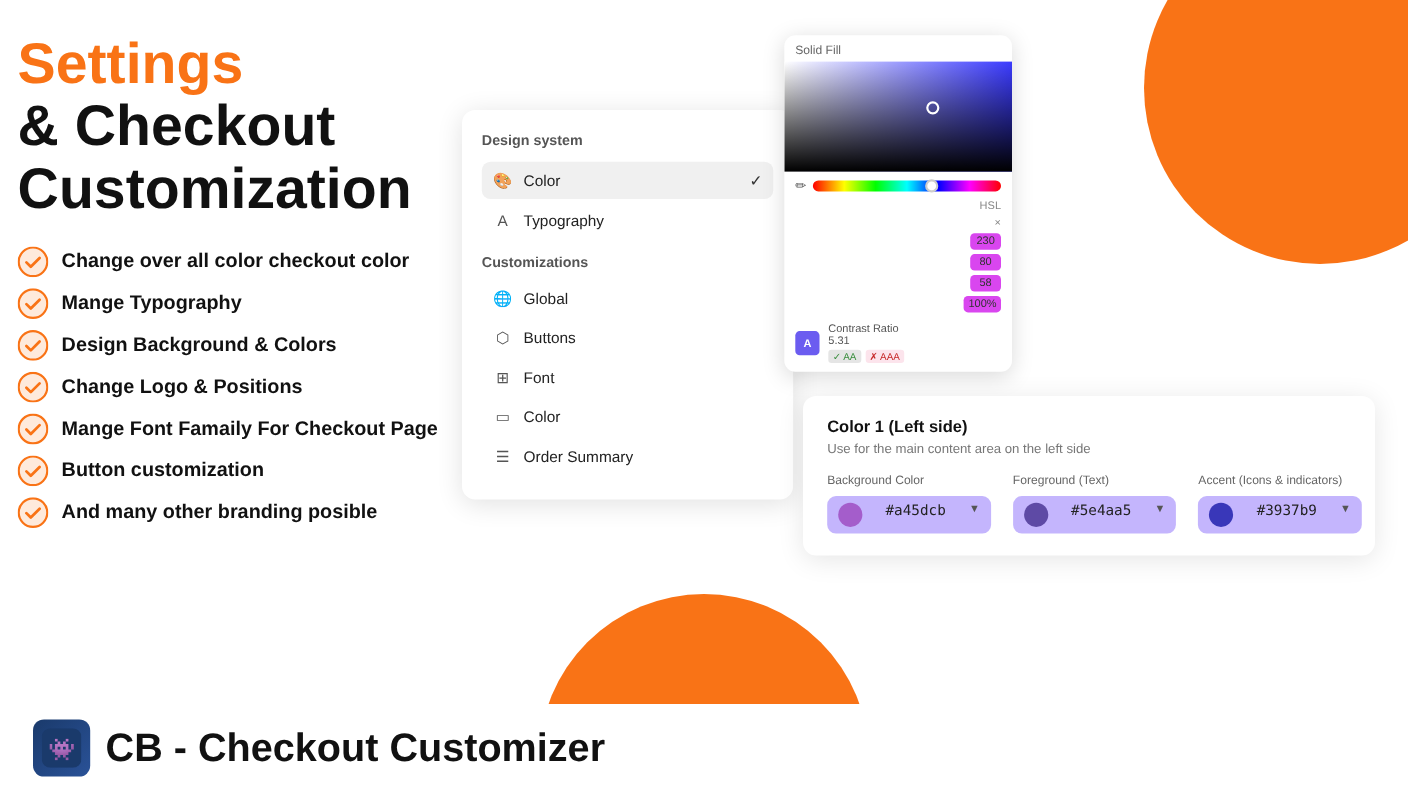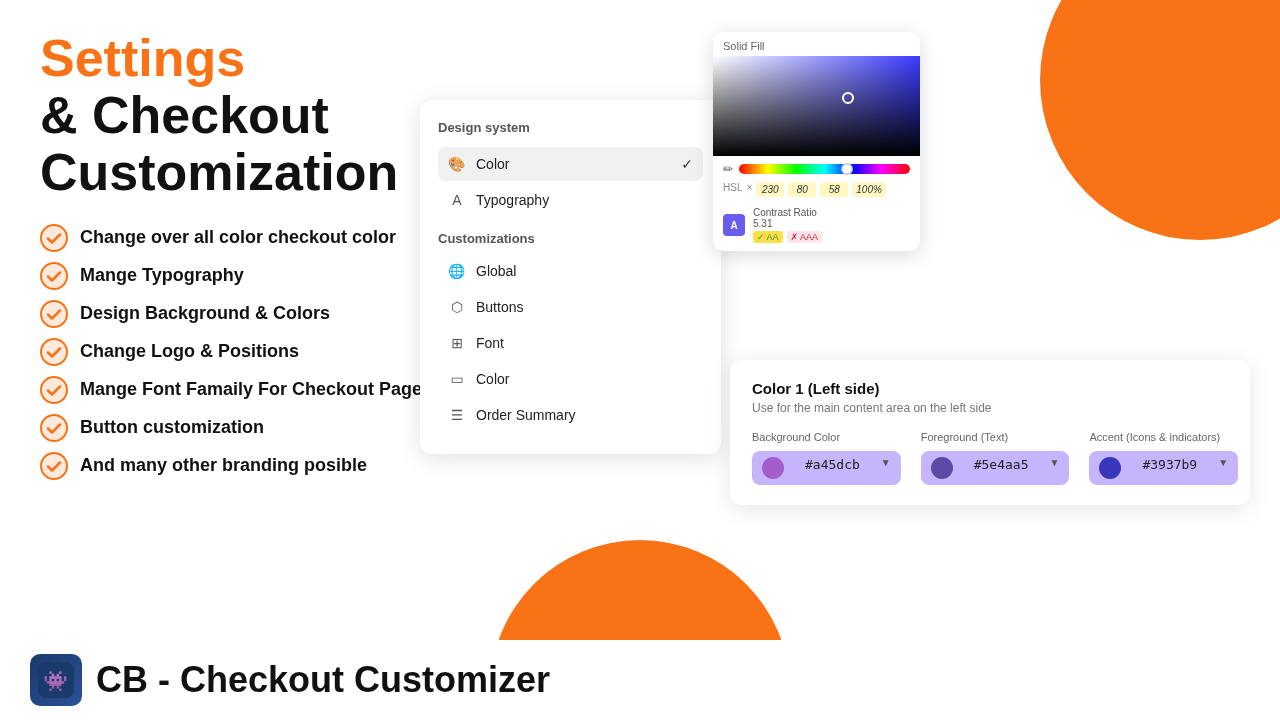--- a/index.html
+++ b/index.html
@@ -31,21 +31,21 @@
       width: 300px;
       height: 300px;
       background: #F97316;
       border-radius: 50%;
       z-index: 0;
     }
 
     
     .left-section {
       position: absolute;
-      left: 40px;
+      left: 16px;
       top: 30px;
       width: 410px;
       z-index: 1;
     }
     .title-settings {
       font-size: 52px;
       font-weight: 800;
       color: #F97316;
       line-height: 1.1;
     }
@@ -192,39 +192,39 @@
       border-radius: 50%;
       background: #fff;
       border: 2px solid #ccc;
       position: absolute;
       top: 50%;
       left: 63%;
       transform: translate(-50%, -50%);
     }
     .hsl-row {
       display: flex;
-      align-items: flex-start;
+      align-items: flex-end;
       gap: 4px;
       padding: 0 10px 6px;
       font-size: 10px;
       color: #555;
+      flex-direction: column;
     }
     .hsl-label {
       font-size: 10px;
       color: #888;
     }
     .hsl-val {
-      background: #fef9c3;
+      background: #d946ef;
       border-radius: 4px;
       padding: 2px 4px;
       font-size: 10px;
       color: #333;
       min-width: 28px;
       text-align: center;
-      font-style: italic;
     }
     .contrast-row {
       padding: 4px 10px 8px;
       display: flex;
       align-items: center;
       gap: 8px;
     }
     .contrast-swatch {
       width: 22px;
       height: 22px;
@@ -240,21 +240,21 @@
     .contrast-info {
       font-size: 10px;
       color: #555;
     }
     .contrast-badges {
       display: flex;
       gap: 4px;
       margin-top: 2px;
     }
     .badge-aa {
-      background: #fde047;
+      background: #e5e5e5;
       color: #388e3c;
       font-size: 9px;
       padding: 1px 4px;
       border-radius: 3px;
     }
     .badge-aaa {
       background: #fce4ec;
       color: #c62828;
       font-size: 9px;
       padding: 1px 4px;

